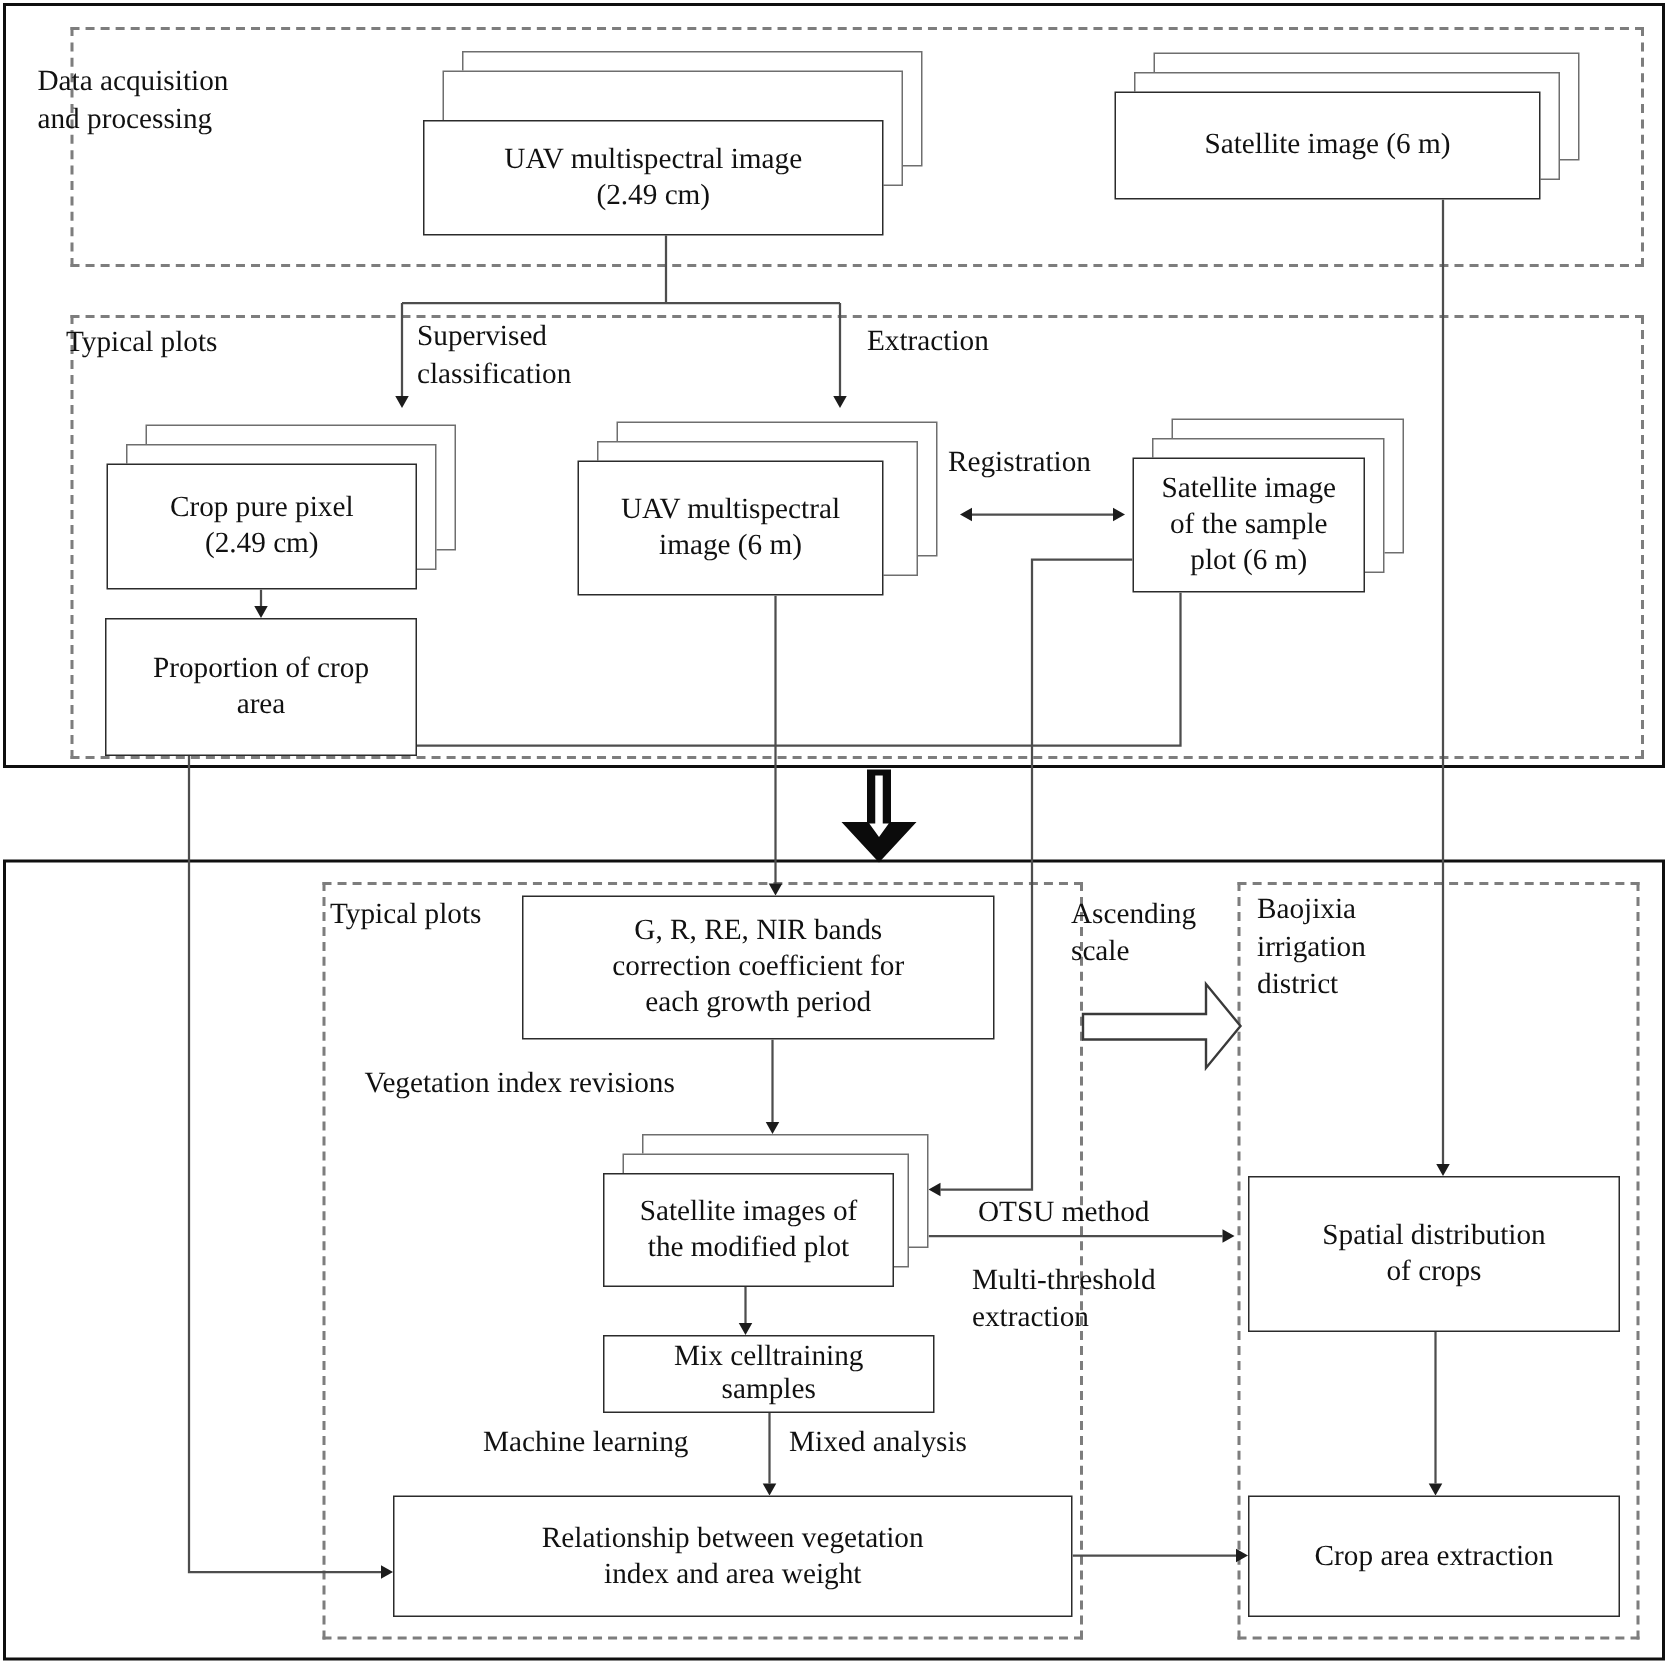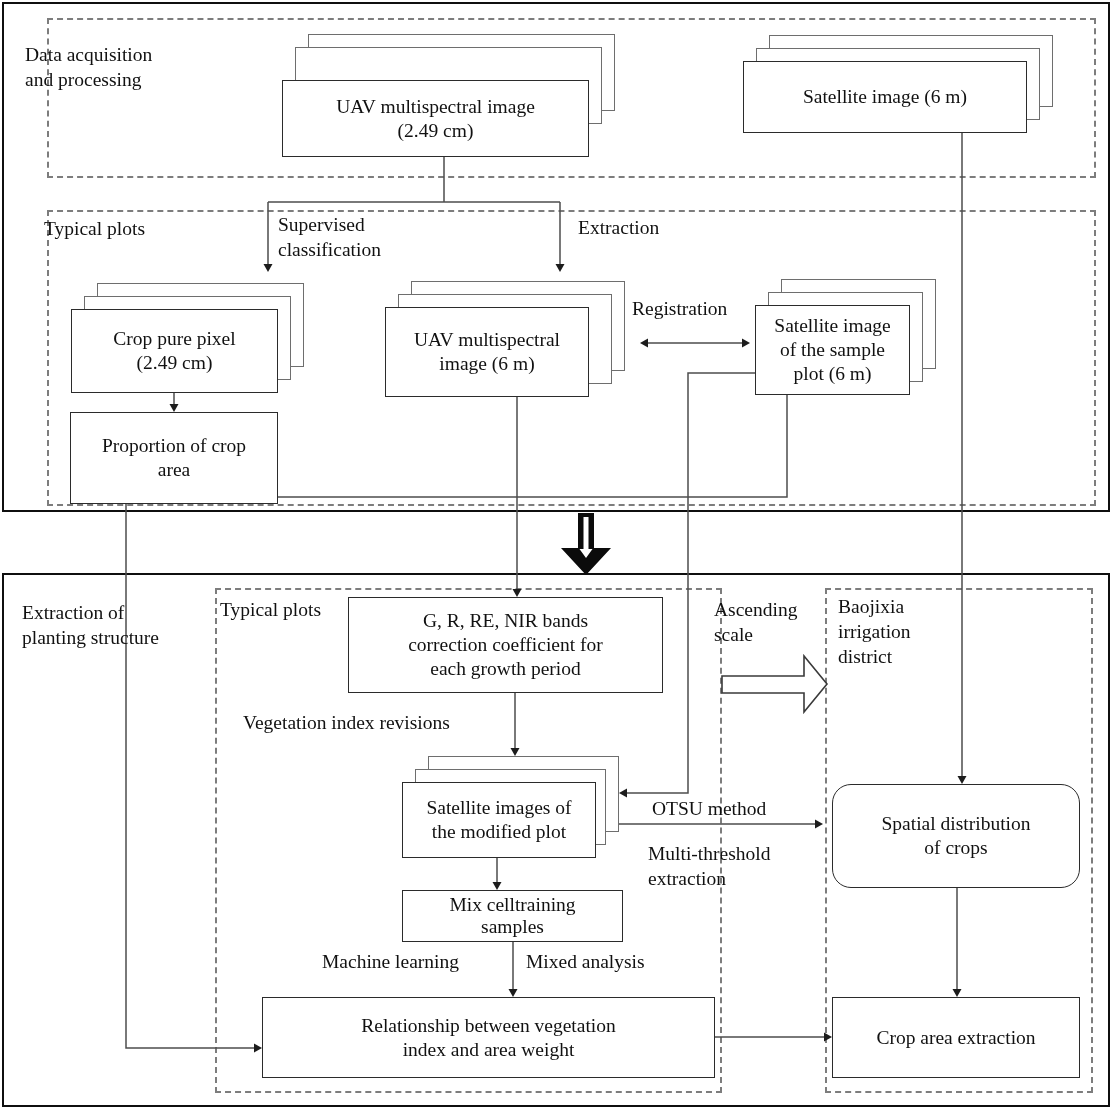--- a/index.html
+++ b/index.html
@@ -125,21 +125,21 @@
     <span class="tl">G, R, RE, NIR bands</span>
     <span class="tl">correction coefficient for</span>
     <span class="tl">each growth period</span>
   </div>
 
   <div class="node" style="left:262px;top:997px;width:453px;height:81px;">
     <span class="tl">Relationship between vegetation</span>
     <span class="tl">index and area weight</span>
   </div>
 
-  <div class="node" style="left:832px;top:784px;width:248px;height:104px;border-radius:19px;">
+  <div class="node" style="left:832px;top:784px;width:248px;height:104px;">
     <span class="tl">Spatial distribution</span>
     <span class="tl">of crops</span>
   </div>
 
   <div class="node" style="left:832px;top:997px;width:248px;height:81px;">
     <span class="tl">Crop area extraction</span>
   </div>
 
   <div class="lbl" style="left:25px;top:42px;width:160px;">
     <span class="tl">Data acquisition</span>
@@ -150,24 +150,20 @@
   </div>
   <div class="lbl" style="left:278px;top:212px;width:140px;">
     <span class="tl">Supervised</span>
     <span class="tl">classification</span>
   </div>
   <div class="lbl" style="left:578px;top:215px;width:115px;">
     <span class="tl">Extraction</span>
   </div>
   <div class="lbl" style="left:632px;top:296px;width:120px;">
     <span class="tl">Registration</span>
-  </div>
-  <div class="lbl" style="left:22px;top:600px;width:198px;">
-    <span class="tl">Extraction of</span>
-    <span class="tl">planting structure</span>
   </div>
   <div class="lbl" style="left:220px;top:597px;width:116px;">
     <span class="tl">Typical plots</span>
   </div>
   <div class="lbl" style="left:243px;top:710px;width:238px;">
     <span class="tl">Vegetation index revisions</span>
   </div>
   <div class="lbl" style="left:714px;top:597px;width:120px;">
     <span class="tl">Ascending</span>
     <span class="tl">scale</span>

